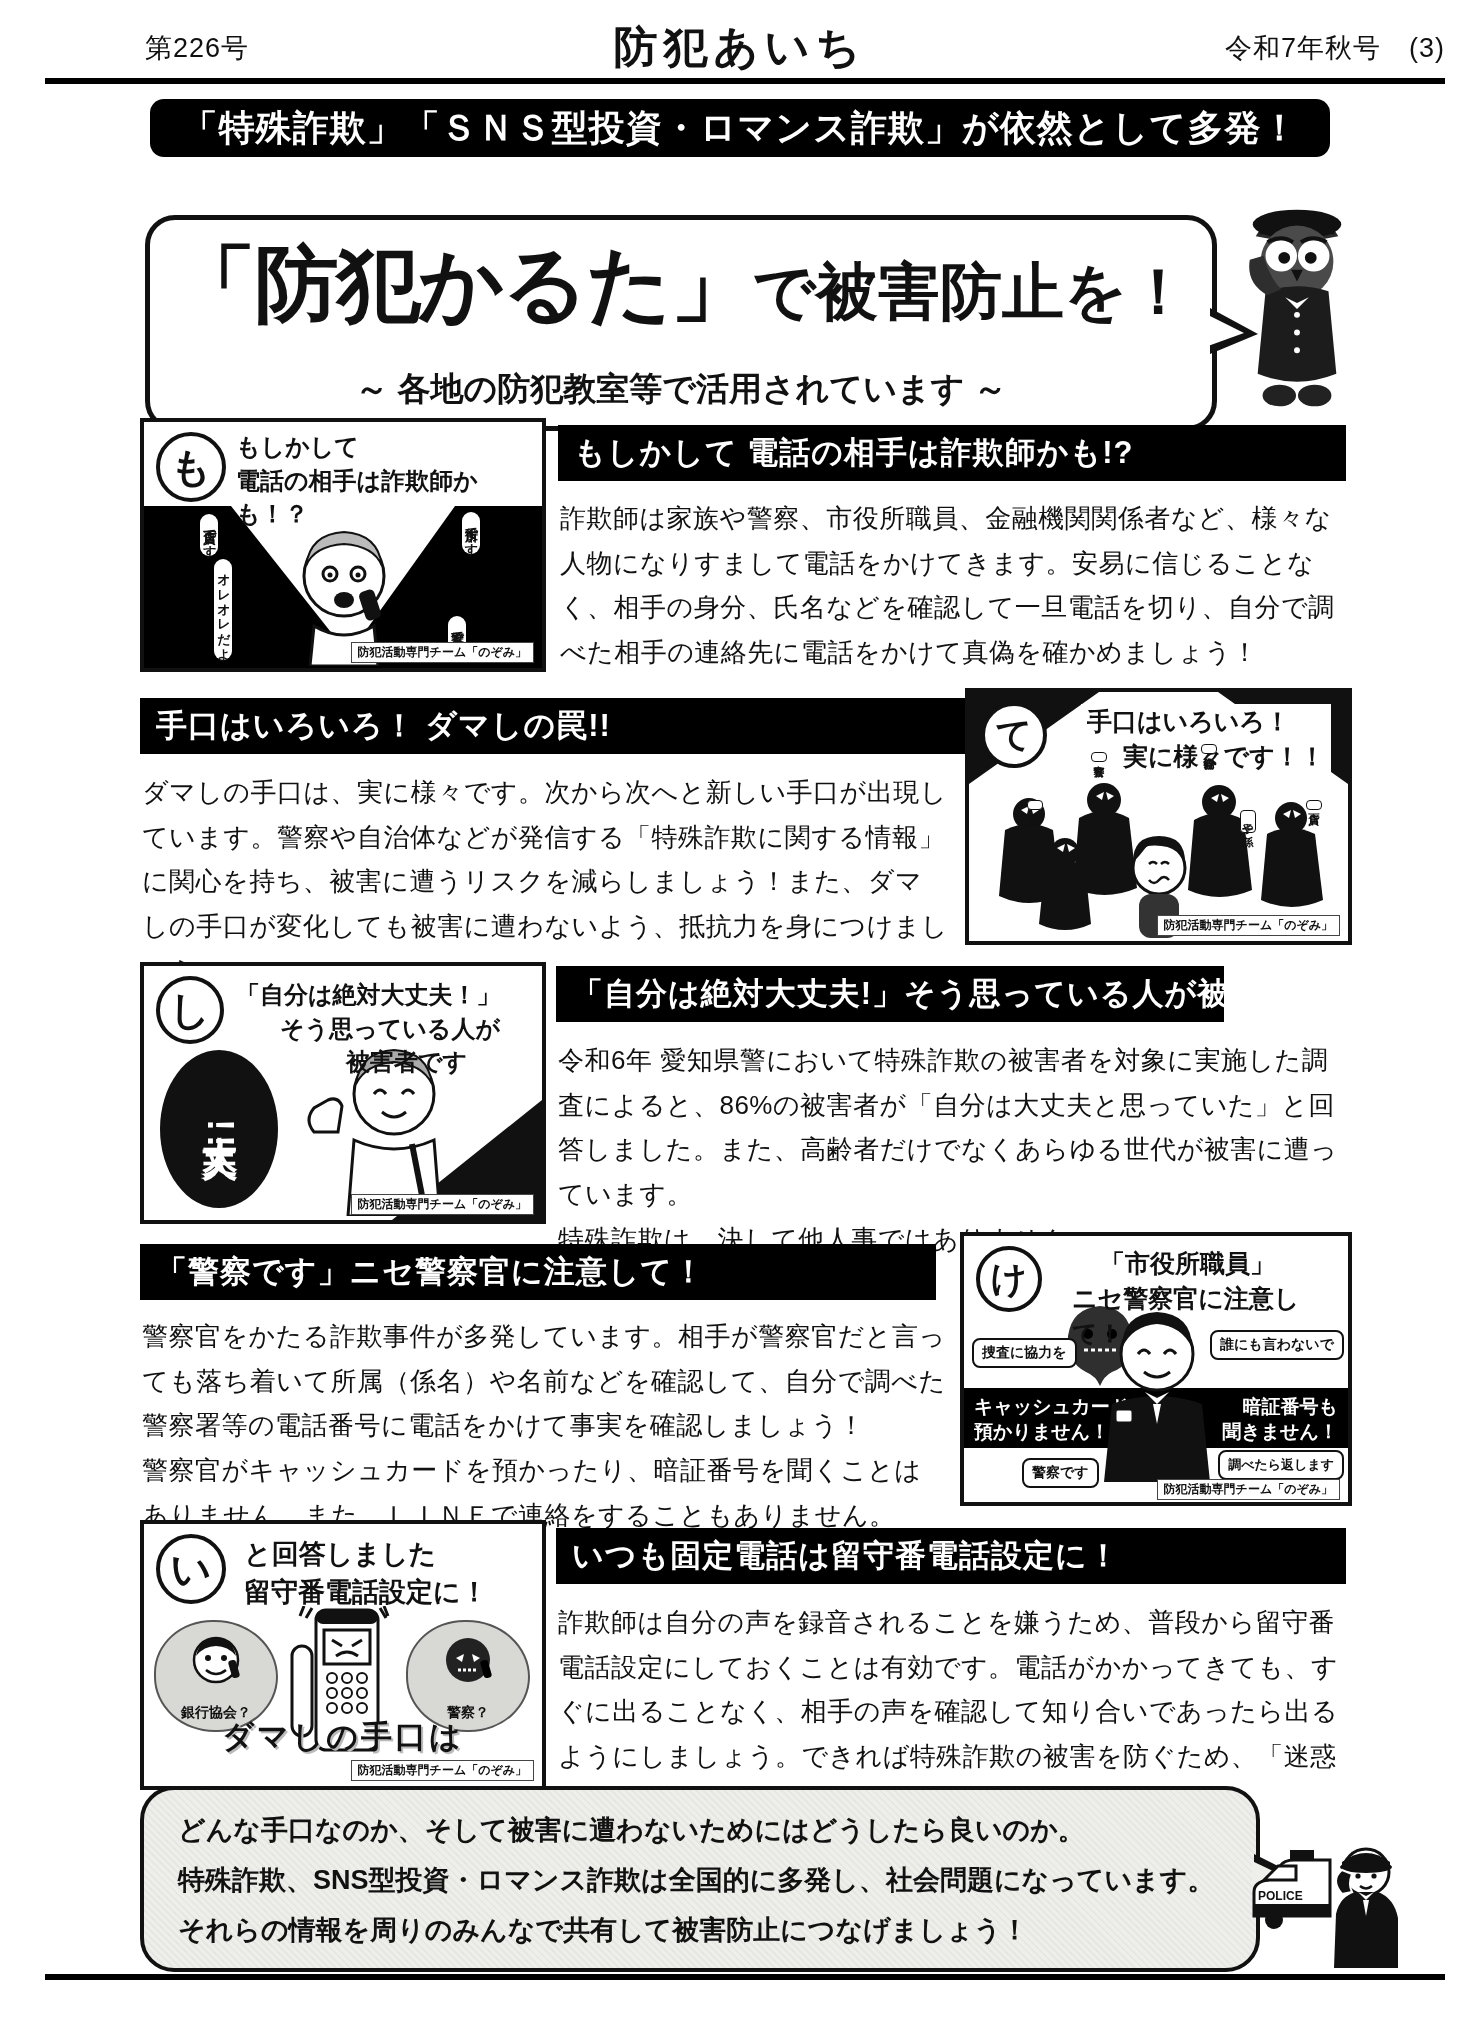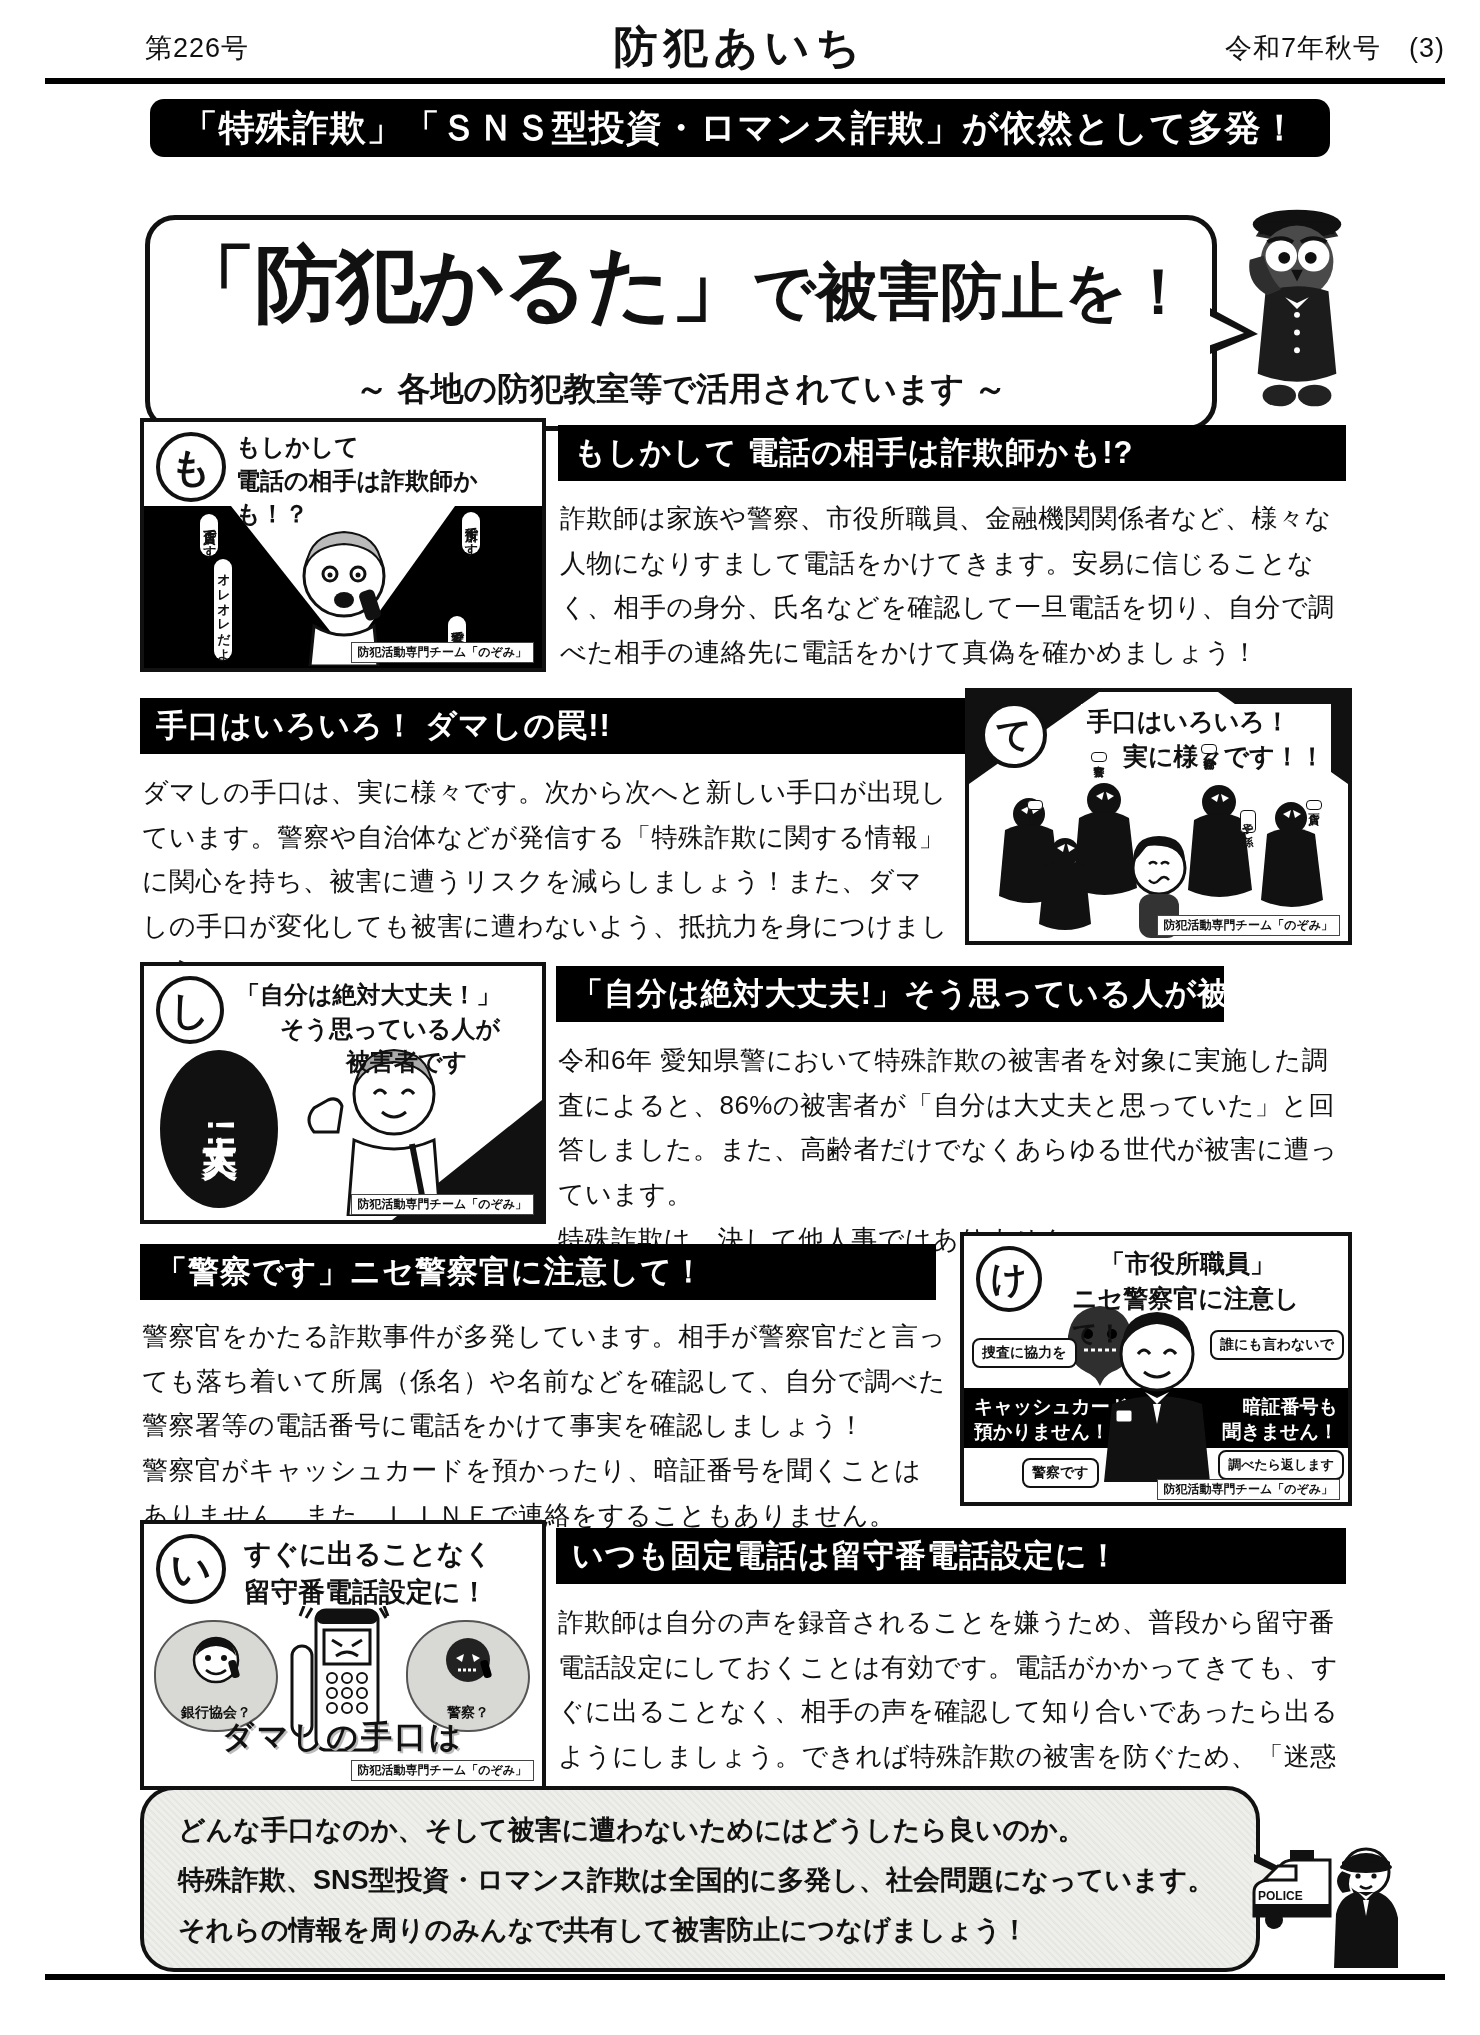--- a/index.html
+++ b/index.html
@@ -301,21 +301,21 @@
     <div class="hbubble" style="left:58px;bottom:14px;">警察です</div>
     <div class="hbubble" style="right:4px;bottom:22px;font-size:13px;">調べたら返します</div>
     <div class="credit" style="bottom:2px;">防犯活動専門チーム「のぞみ」</div>
   </div>
 
   <div class="card" style="left:140px;top:1520px;width:406px;height:270px;">
     <div class="kana" style="width:62px;height:62px;">
       <span>い</span>
     </div>
     <div class="ctitle" style="left:100px;top:12px;font-size:27px;">
-      <div>すぐに出ることなく</div>
+      <div>と回答しました</div>
       <div>留守番電話設定に！</div>
     </div>
     <div class="cloud" style="left:10px;top:96px;">
       <svg class="cface" width="60" height="58" viewBox="0 0 60 58">
         <circle cx="30" cy="26" r="22" fill="#fff" stroke="#111" stroke-width="2.5"></circle>
         <path d="M10 22 Q14 4 30 4 Q46 4 50 22 Q42 12 30 12 Q18 12 10 22 Z" fill="#111"></path>
         <circle cx="22" cy="24" r="3" fill="#111"></circle>
           <circle cx="38" cy="24" r="3" fill="#111"></circle>
         <path d="M20 36 Q30 44 40 36" stroke="#111" stroke-width="2.5" fill="none"></path>
         <rect x="44" y="26" width="8" height="18" rx="3" fill="#111" transform="rotate(-16 48 35)"></rect>

